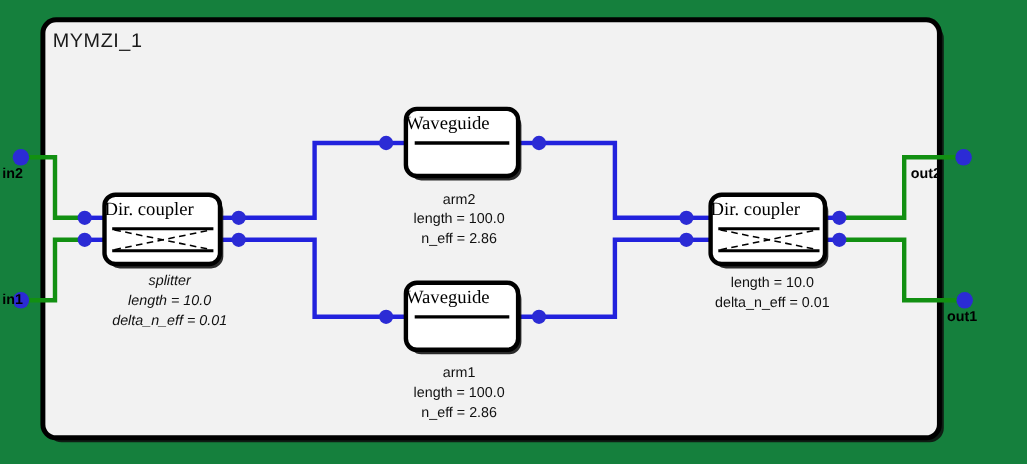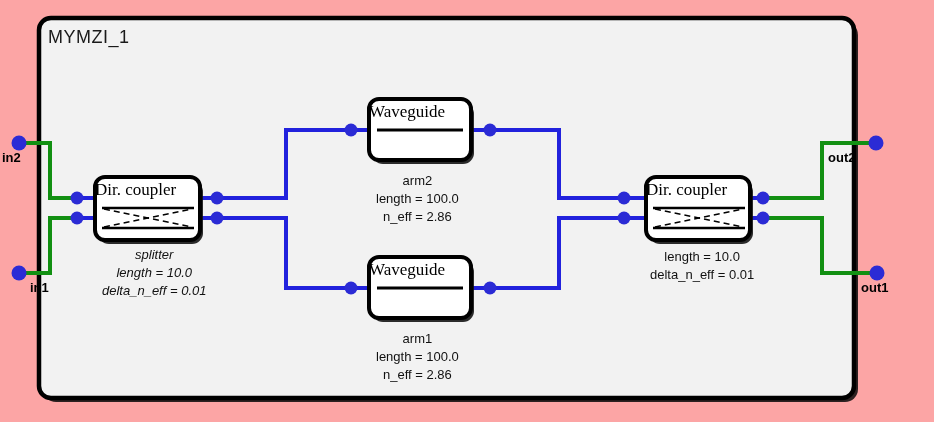--- a/index.html
+++ b/index.html
@@ -1,20 +1,20 @@
 <!DOCTYPE html>
 <html style="--wire-green: #129012; --wire-blue: #2222dd; --port-blue: #2b2bd5; --canvas-fill: #f2f2f2; --component-fill: #ffffff; --outline: #000000;"><head>
 <meta charset="utf-8">
 <style>
   html, body { margin: 0; padding: 0; background: #ffffff; }
   .canvas {
     position: relative;
     width: 934px;
     height: 422px;
-    background: #fca5a5;
+    background: #15803d;
     font-family: "Liberation Sans", sans-serif;
     overflow: hidden;
   }
   .canvas svg { position: absolute; left: 0; top: 0; }
 
   .main-rect   { fill: var(--canvas-fill); stroke: var(--outline); stroke-width: 4.5px; }
   .comp-rect   { fill: var(--component-fill); stroke: var(--outline); stroke-width: 4px; }
   .shadow      { fill: rgba(15,15,15,0.88); }
   .wire-green  { stroke: var(--wire-green); stroke-width: 4px; fill: none; }
   .wire-blue   { stroke: var(--wire-blue);  stroke-width: 4px; fill: none; }
@@ -146,17 +146,17 @@
     <div>arm1</div>
     <div>length = 100.0</div>
     <div>n_eff = 2.86</div>
   </div>
   <div class="params" style="left:650px; top:248px;">
     <div>length = 10.0</div>
     <div>delta_n_eff = 0.01</div>
   </div>
 
   <div class="port-label" style="left:2px; top:150px;">in2</div>
-  <div class="port-label" style="left:2px; top:280px;margin-left:28px;">in1</div>
+  <div class="port-label" style="left:2px; top:264px;">in1</div>
   <div class="port-label" style="left:828px; top:150px;">out2</div>
   <div class="port-label" style="left:861px; top:280px;">out1</div>
 
 </div>
 
 </body></html>

